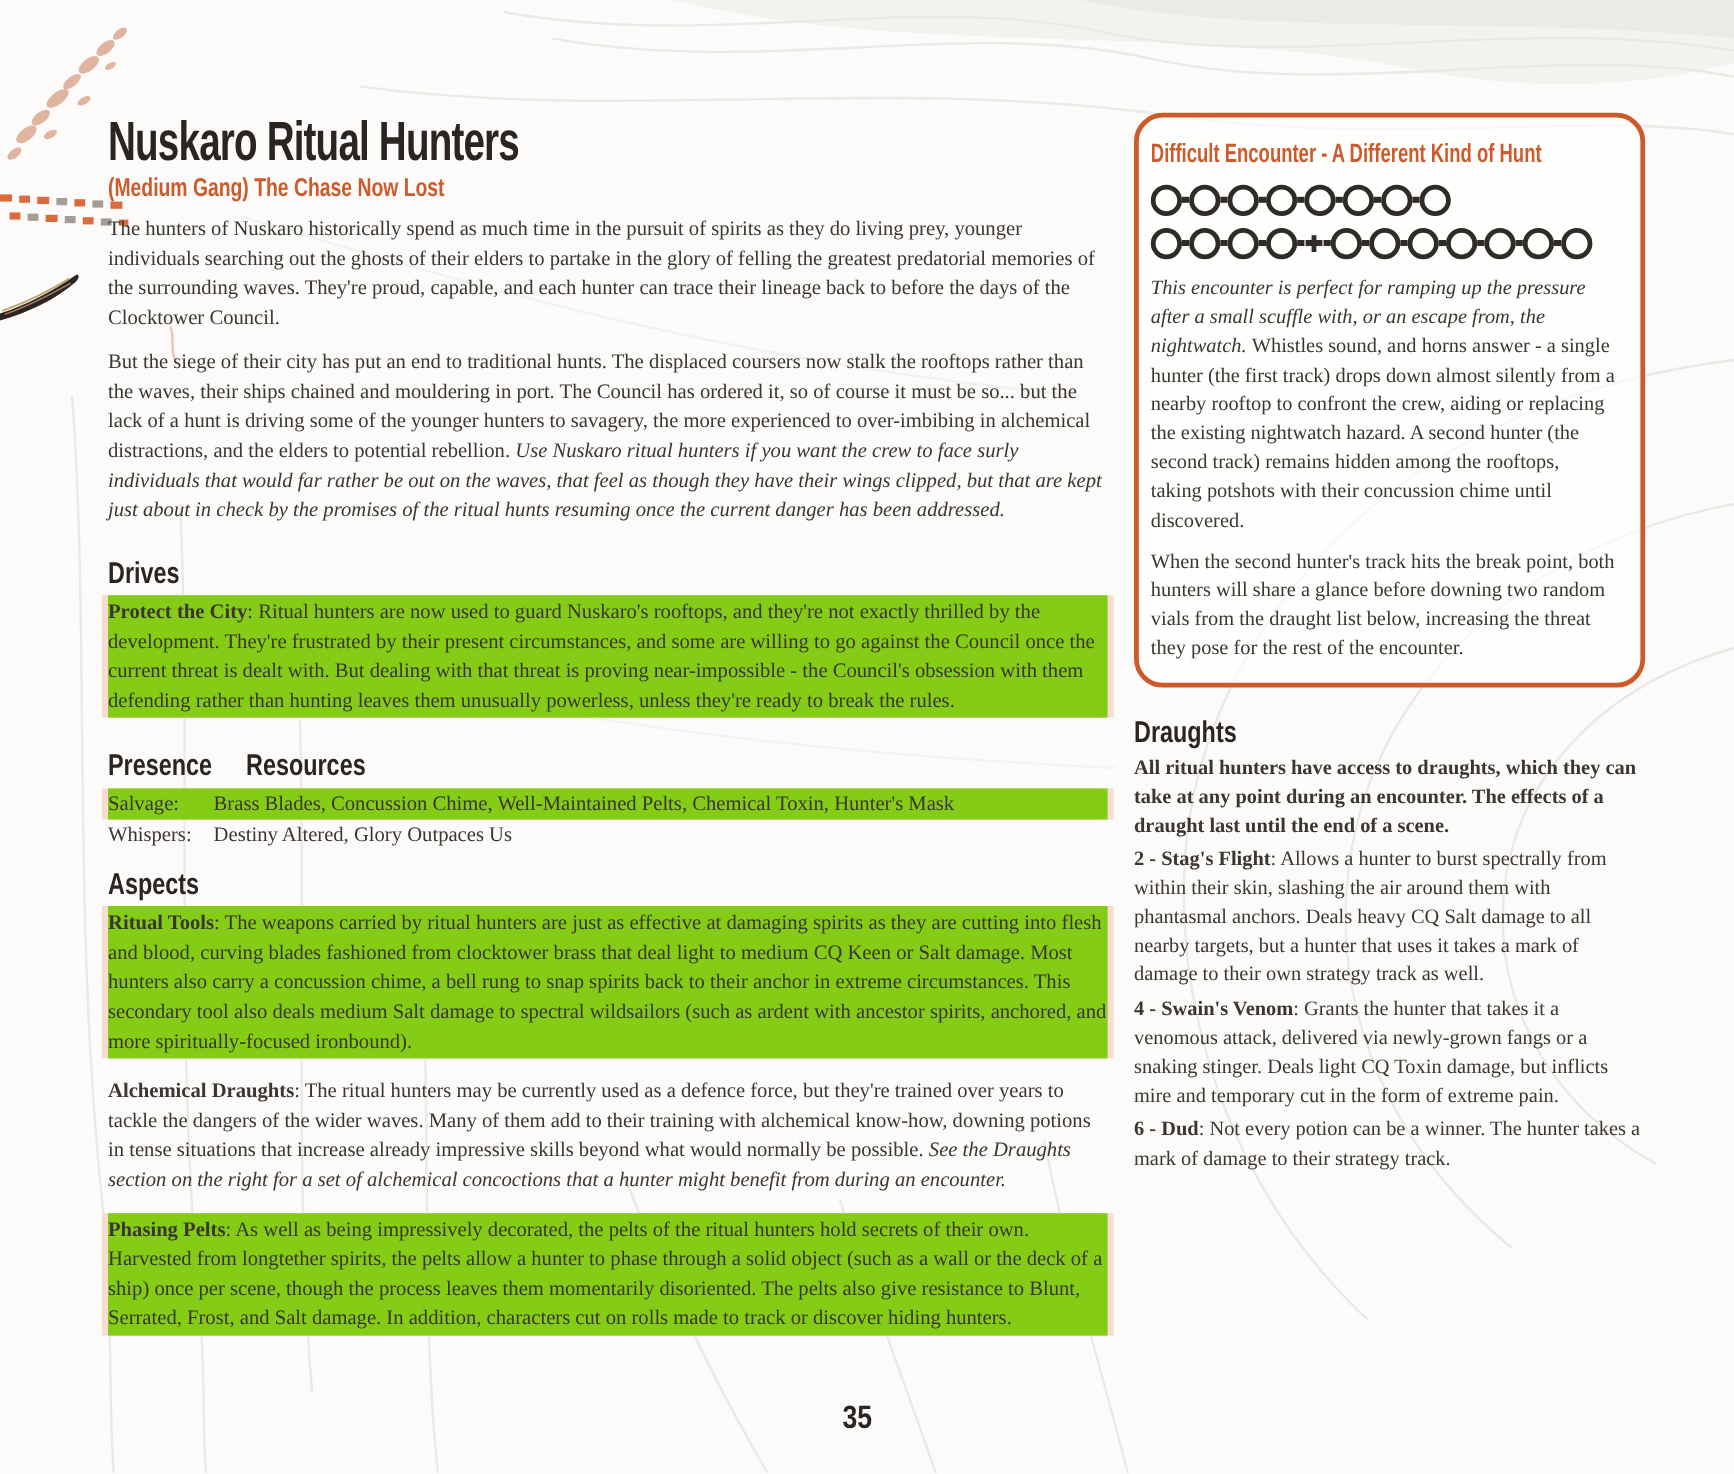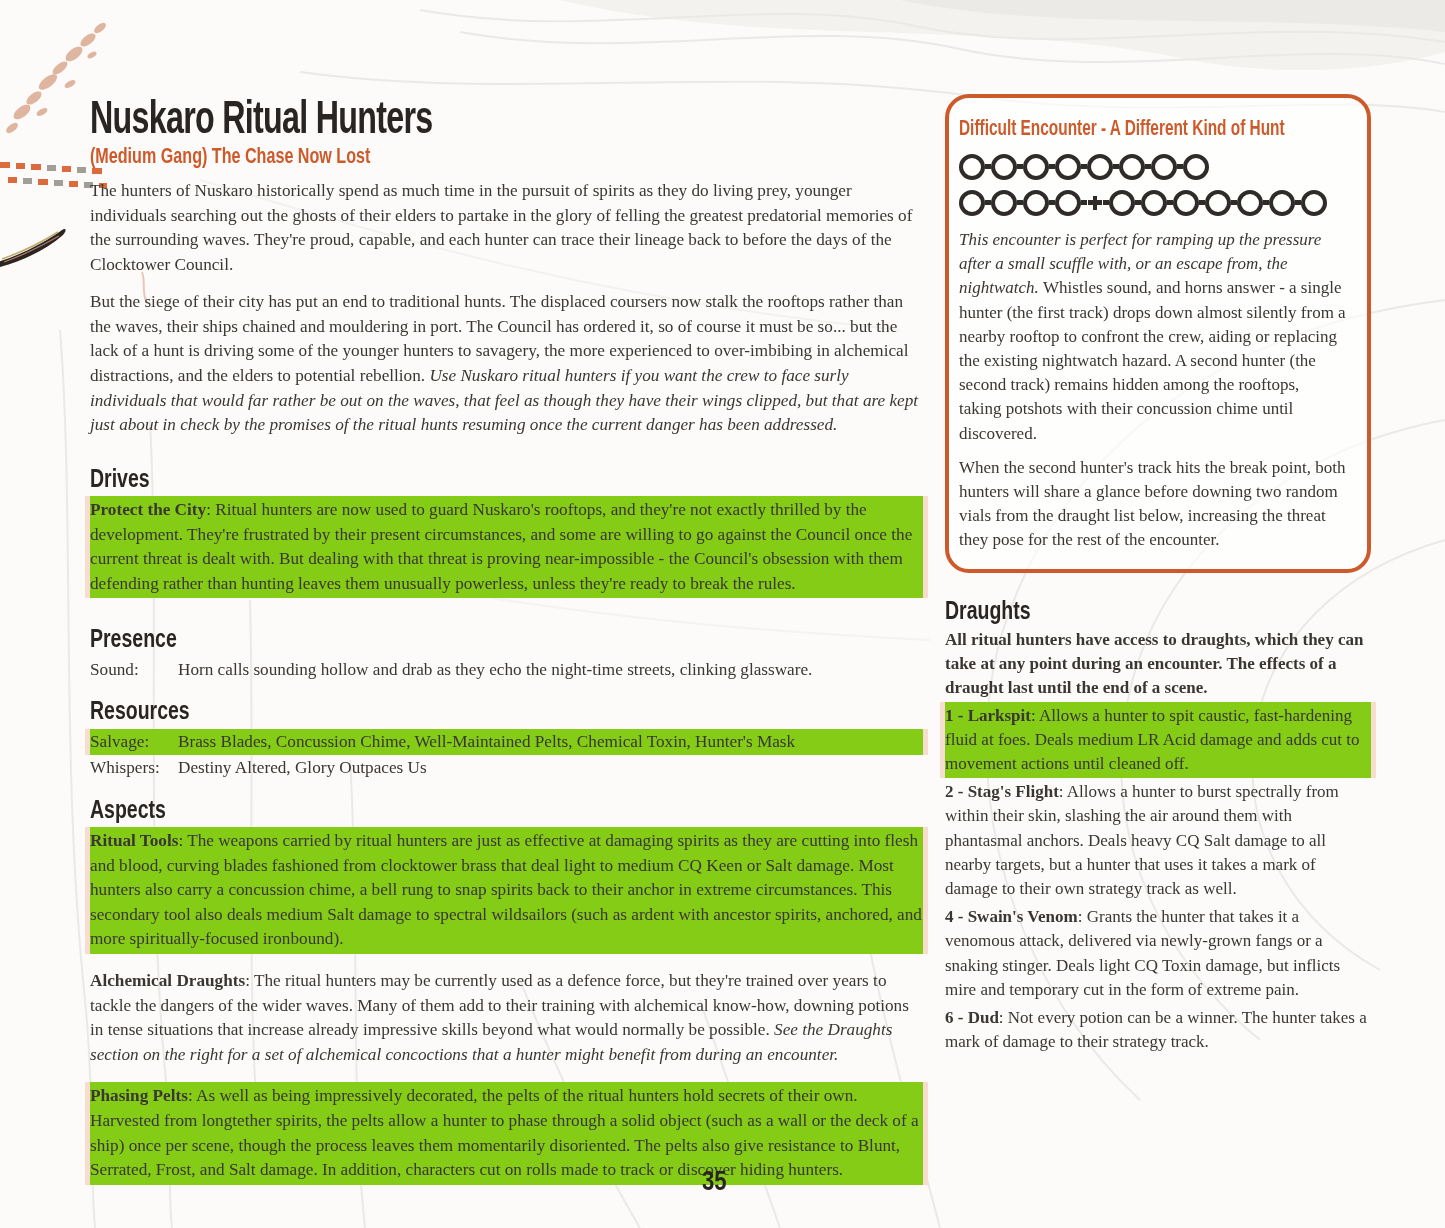--- a/index.html
+++ b/index.html
@@ -129,24 +129,20 @@
   <h1 class="cond page-title">Nuskaro Ritual Hunters</h1><br>
   <div class="cond page-subtitle">(Medium Gang) The Chase Now Lost</div>
 
   <p class="body"><span>The hunters of Nuskaro historically spend as much time in the pursuit of spirits as they do living prey, younger individuals searching out the ghosts of their elders to partake in the glory of felling the greatest predatorial memories of the surrounding waves. They're proud, capable, and each hunter can trace their lineage back to before the days of the Clocktower Council.</span></p>
   <p class="body"><span>But the siege of their city has put an end to traditional hunts. The displaced coursers now stalk the rooftops rather than the waves, their ships chained and mouldering in port. The Council has ordered it, so of course it must be so... but the lack of a hunt is driving some of the younger hunters to savagery, the more experienced to over-imbibing in alchemical distractions, and the elders to potential rebellion. </span><span class="i">Use Nuskaro ritual hunters if you want the crew to face surly individuals that would far rather be out on the waves, that feel as though they have their wings clipped, but that are kept just about in check by the promises of the ritual hunts resuming once the current danger has been addressed.</span></p>
 
   <h2 class="cond sec-header">Drives</h2>
   <p class="body tight hl"><span class="b">Protect the City</span><span>: Ritual hunters are now used to guard Nuskaro's rooftops, and they're not exactly thrilled by the development. They're frustrated by their present circumstances, and some are willing to go against the Council once the current threat is dealt with. But dealing with that threat is proving near-impossible - the Council's obsession with them defending rather than hunting leaves them unusually powerless, unless they're ready to break the rules.</span></p>
 
   <h2 class="cond sec-header">Presence</h2>
-  <div class="kv">
-    <div class="k">Sound:</div>
-    <div class="v">Horn calls sounding hollow and drab as they echo the night-time streets, clinking glassware.</div>
-  </div>
 
   <h2 class="cond sec-header">Resources</h2>
   <div class="kv hl">
     <div class="k">Salvage:</div>
     <div class="v">Brass Blades, Concussion Chime, Well-Maintained Pelts, Chemical Toxin, Hunter's Mask</div>
   </div>
   <div class="kv">
     <div class="k">Whispers:</div>
     <div class="v">Destiny Altered, Glory Outpaces Us</div>
   </div>
@@ -203,20 +199,19 @@
         <div class="conn"></div>
         <div class="tc"></div>
       </div>
     <p class="body"><span class="i">This encounter is perfect for ramping up the pressure after a small scuffle with, or an escape from, the nightwatch. </span><span>Whistles sound, and horns answer - a single hunter (the first track) drops down almost silently from a nearby rooftop to confront the crew, aiding or replacing the existing nightwatch hazard. A second hunter (the second track) remains hidden among the rooftops, taking potshots with their concussion chime until discovered.</span></p>
     <p class="body"><span>When the second hunter's track hits the break point, both hunters will share a glance before downing two random vials from the draught list below, increasing the threat they pose for the rest of the encounter.</span></p>
   </div>
 
   <div class="draughts">
     <h2 class="cond sec-header">Draughts</h2>
     <p class="body dr-intro">All ritual hunters have access to draughts, which they can take at any point during an encounter. The effects of a draught last until the end of a scene.</p>
-    <p class="body dr-item hl"><span class="b">1 - Larkspit</span><span>: Allows a hunter to spit caustic, fast-hardening fluid at foes. Deals medium LR Acid damage and adds cut to movement actions until cleaned off.</span></p>
     <p class="body dr-item"><span class="b">2 - Stag's Flight</span><span>: Allows a hunter to burst spectrally from within their skin, slashing the air around them with phantasmal anchors. Deals heavy CQ Salt damage to all nearby targets, but a hunter that uses it takes a mark of damage to their own strategy track as well.</span></p>
     <p class="body dr-item"><span class="b">4 - Swain's Venom</span><span>: Grants the hunter that takes it a venomous attack, delivered via newly-grown fangs or a snaking stinger. Deals light CQ Toxin damage, but inflicts mire and temporary cut in the form of extreme pain.</span></p>
     <p class="body dr-item"><span class="b">6 - Dud</span><span>: Not every potion can be a winner. The hunter takes a mark of damage to their strategy track.</span></p>
   </div>
 </div>
 
 <div class="cond page-num">35</div>
 
 </body></html>

